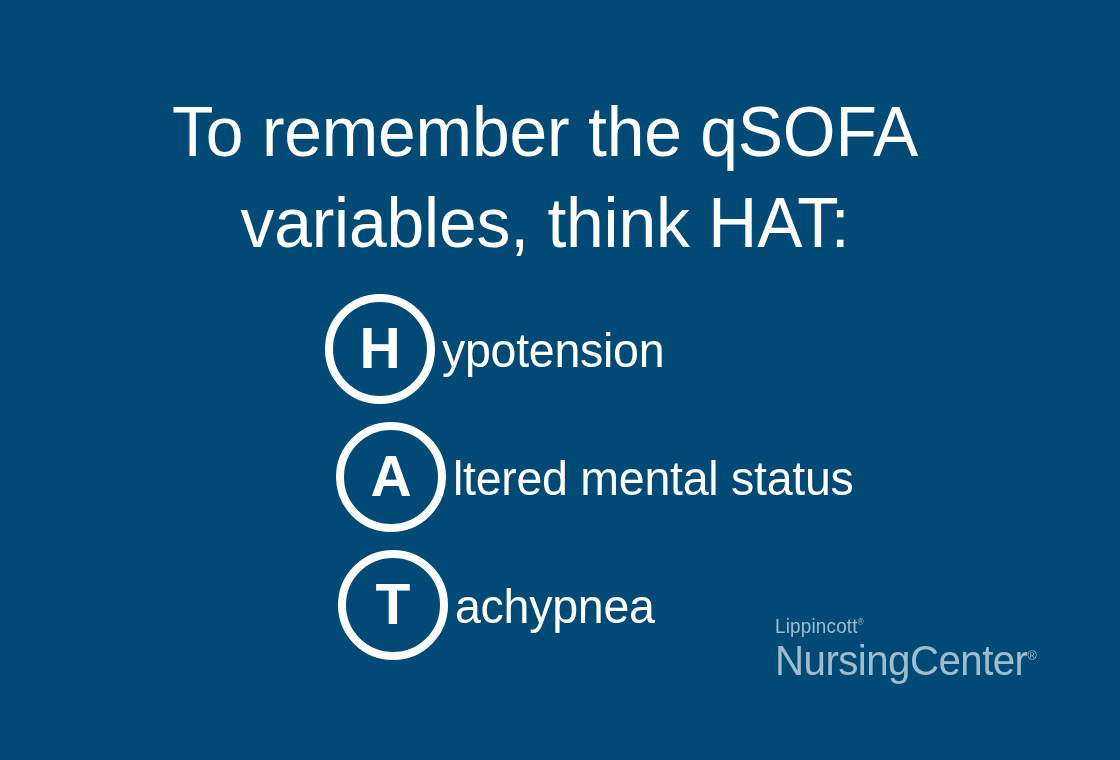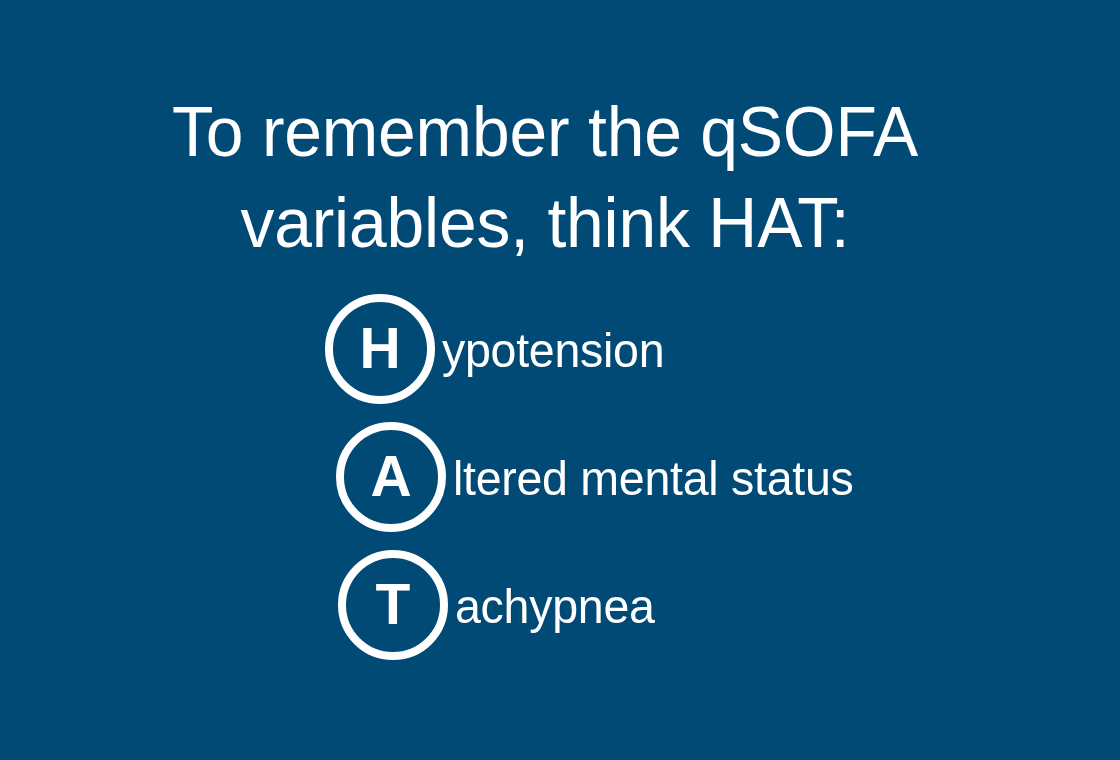--- a/index.html
+++ b/index.html
@@ -166,14 +166,18 @@
 
     <div class="mnemonic-row" id="row-t">
       <span class="badge">
         <span class="badge-letter">T</span>
       </span>
       <span class="mnemonic-text">achypnea</span>
     </div>
 
   </div>
 
+  <div id="logo">
+    <span id="logo-lippincott"><span>Lippincott</span><span class="reg">®</span></span>
+    <span id="logo-nursingcenter"><span>NursingCenter</span><span class="reg">®</span></span>
+  </div>
 
 </div>
 
 </body></html>

